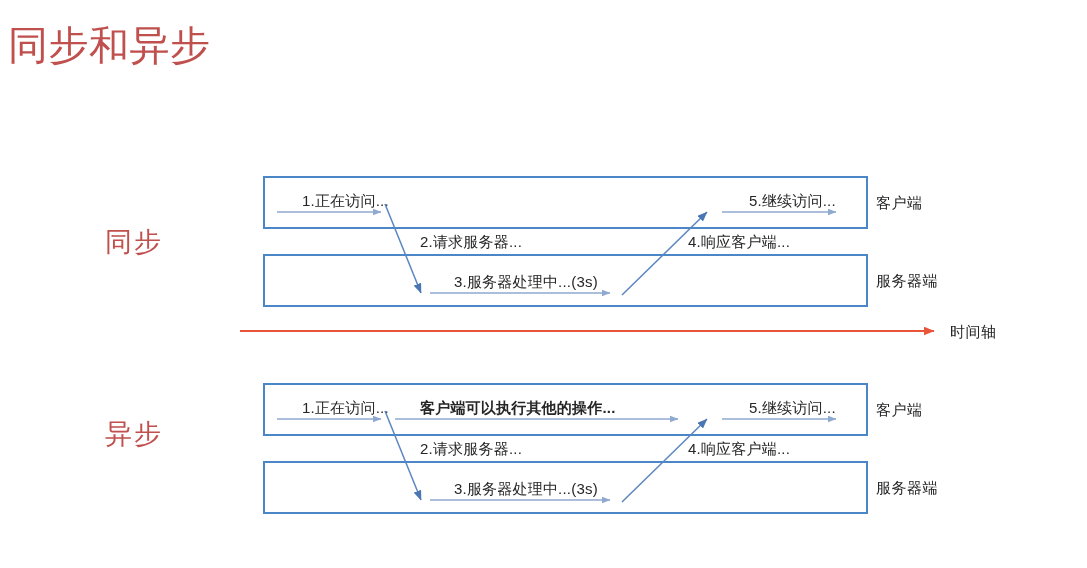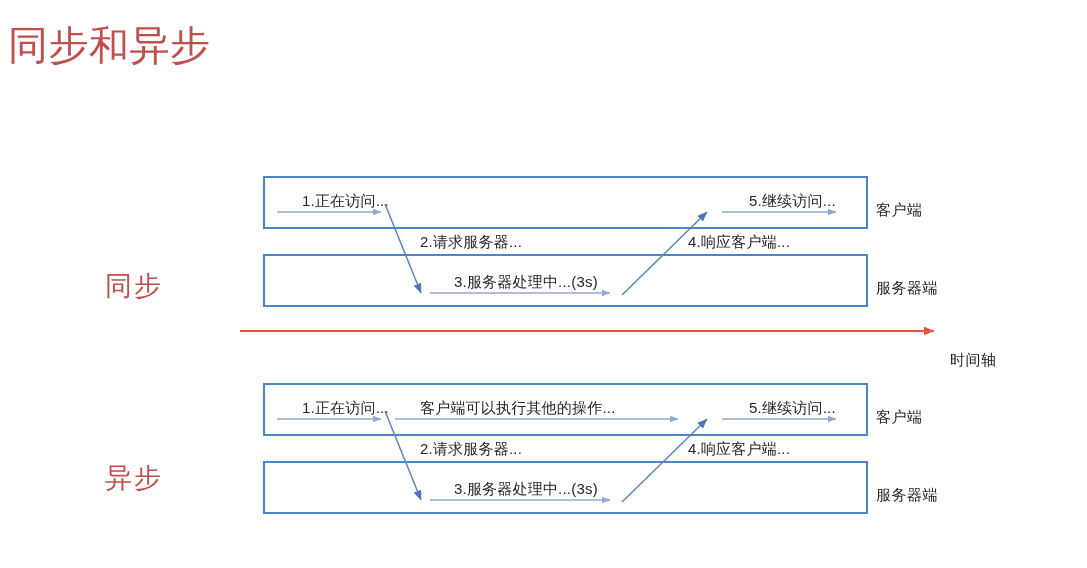--- a/index.html
+++ b/index.html
@@ -28,61 +28,58 @@
     white-space: nowrap;
   }
 
   
   .mode-label {
     position: absolute;
     font-size: 27px;
     color: #C0504D;
     letter-spacing: 2px;
     white-space: nowrap;
-    margin-top: 44px;
   }
   #mode-label-sync  { left: 105px; top: 224px; }
   #mode-label-async { left: 105px; top: 416px; }
 
   
   .lane-box {
     position: absolute;
     box-sizing: border-box;
     border: 2.5px solid #4A86C8;
     background: #ffffff;
   }
 
   
   .lane-name {
     position: absolute;
     font-size: 15px;
     color: #262626;
     white-space: nowrap;
     letter-spacing: 0.5px;
-    margin-top: 7px;
   }
 
   
   .step-text {
     position: absolute;
     font-size: 15px;
     color: #262626;
     white-space: nowrap;
     letter-spacing: 0.2px;
     margin-left: 16px;
   }
 
   
   .timeline-caption {
     position: absolute;
     font-size: 15px;
     color: #262626;
     white-space: nowrap;
     letter-spacing: 0.5px;
-    margin-top: 28px;
   }
 
   
   #arrow-layer {
     position: absolute;
     left: 0; top: 0;
     width: 1087px;
     height: 568px;
     pointer-events: none;
   }
@@ -107,21 +104,21 @@
 <div class="step-text" style="left:672px; top:233px;">4.响应客户端...</div>
 <div class="step-text" style="left:733px; top:192px;">5.继续访问...</div>
 
 <div class="lane-box" style="left:263px; top:383px; width:605px; height:53px;"></div>
 <div class="lane-box" style="left:263px; top:461px; width:605px; height:53px;"></div>
 
 <div class="lane-name" style="left:876px; top:401px;">客户端</div>
 <div class="lane-name" style="left:876px; top:479px;">服务器端</div>
 
 <div class="step-text" style="left:286px; top:399px;">1.正在访问...</div>
-<div class="step-text" style="left:404px; top:399px;">客户端可以执行其他的操作...</div>
+<div class="step-text" style="left:404px; top:399px;font-weight:bold;">客户端可以执行其他的操作...</div>
 <div class="step-text" style="left:404px; top:440px;">2.请求服务器...</div>
 <div class="step-text" style="left:438px; top:480px;">3.服务器处理中...(3s)</div>
 <div class="step-text" style="left:672px; top:440px;">4.响应客户端...</div>
 <div class="step-text" style="left:733px; top:399px;">5.继续访问...</div>
 
 <div class="timeline-caption" style="left:950px; top:323px;">时间轴</div>
 
 <svg id="arrow-layer" viewBox="0 0 1087 568" xmlns="http://www.w3.org/2000/svg">
   <defs>
     <marker id="mk-flow" markerWidth="9" markerHeight="7" refX="8.5" refY="3.5" orient="auto" markerUnits="userSpaceOnUse">

